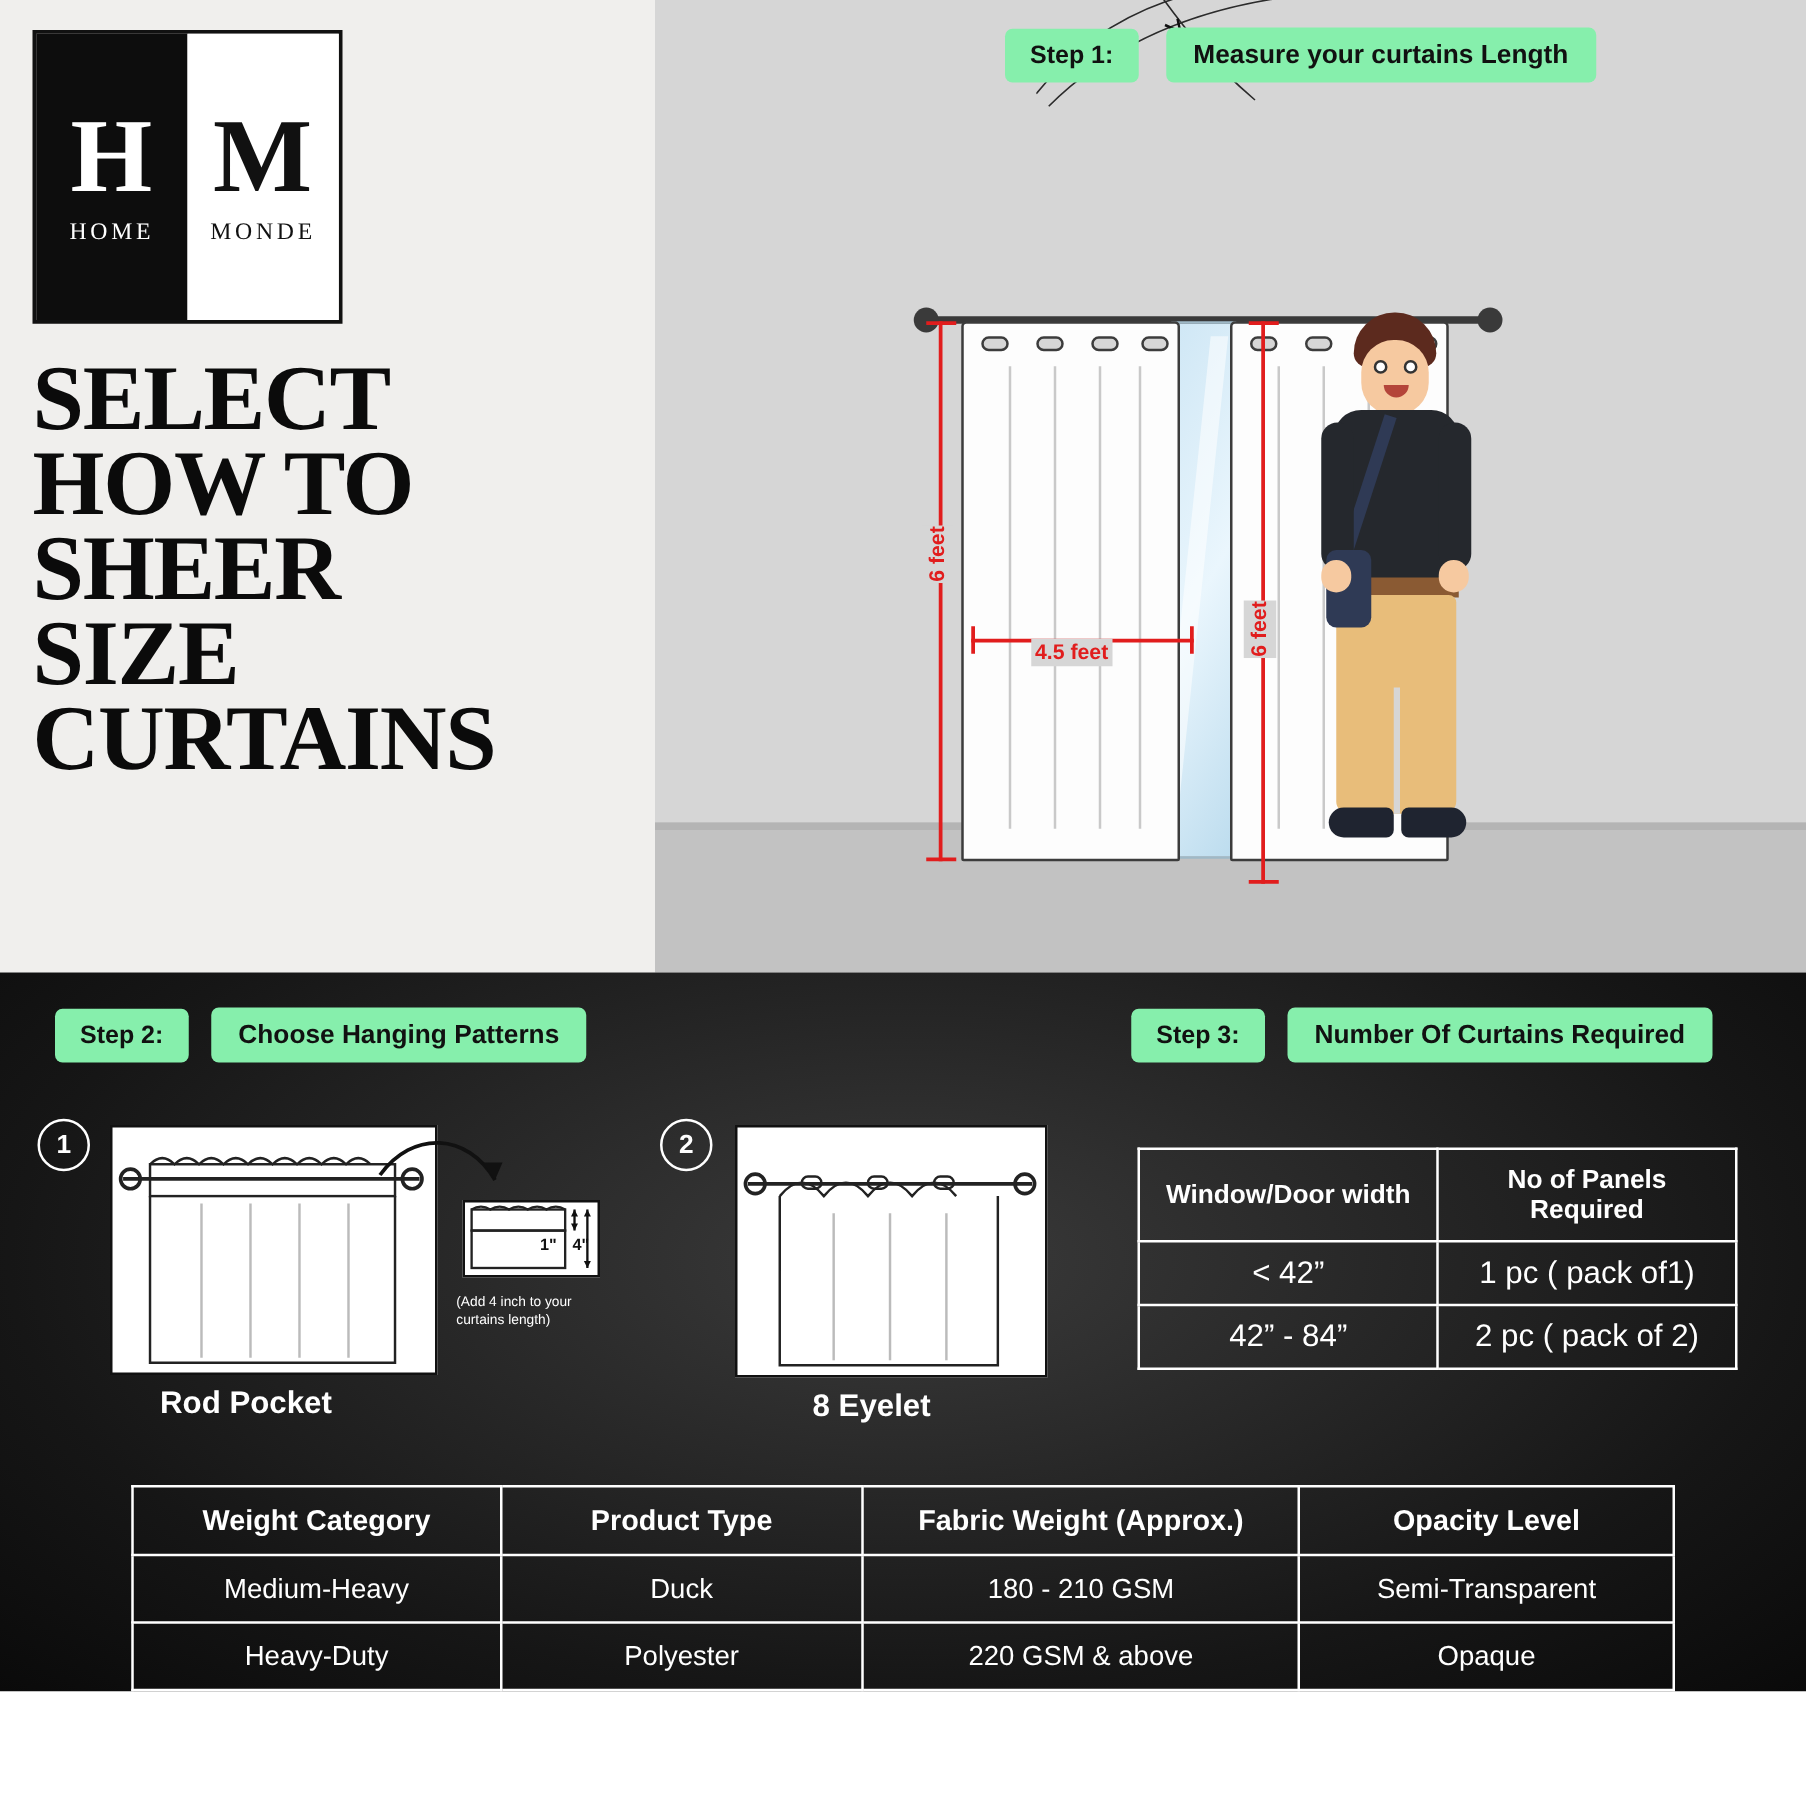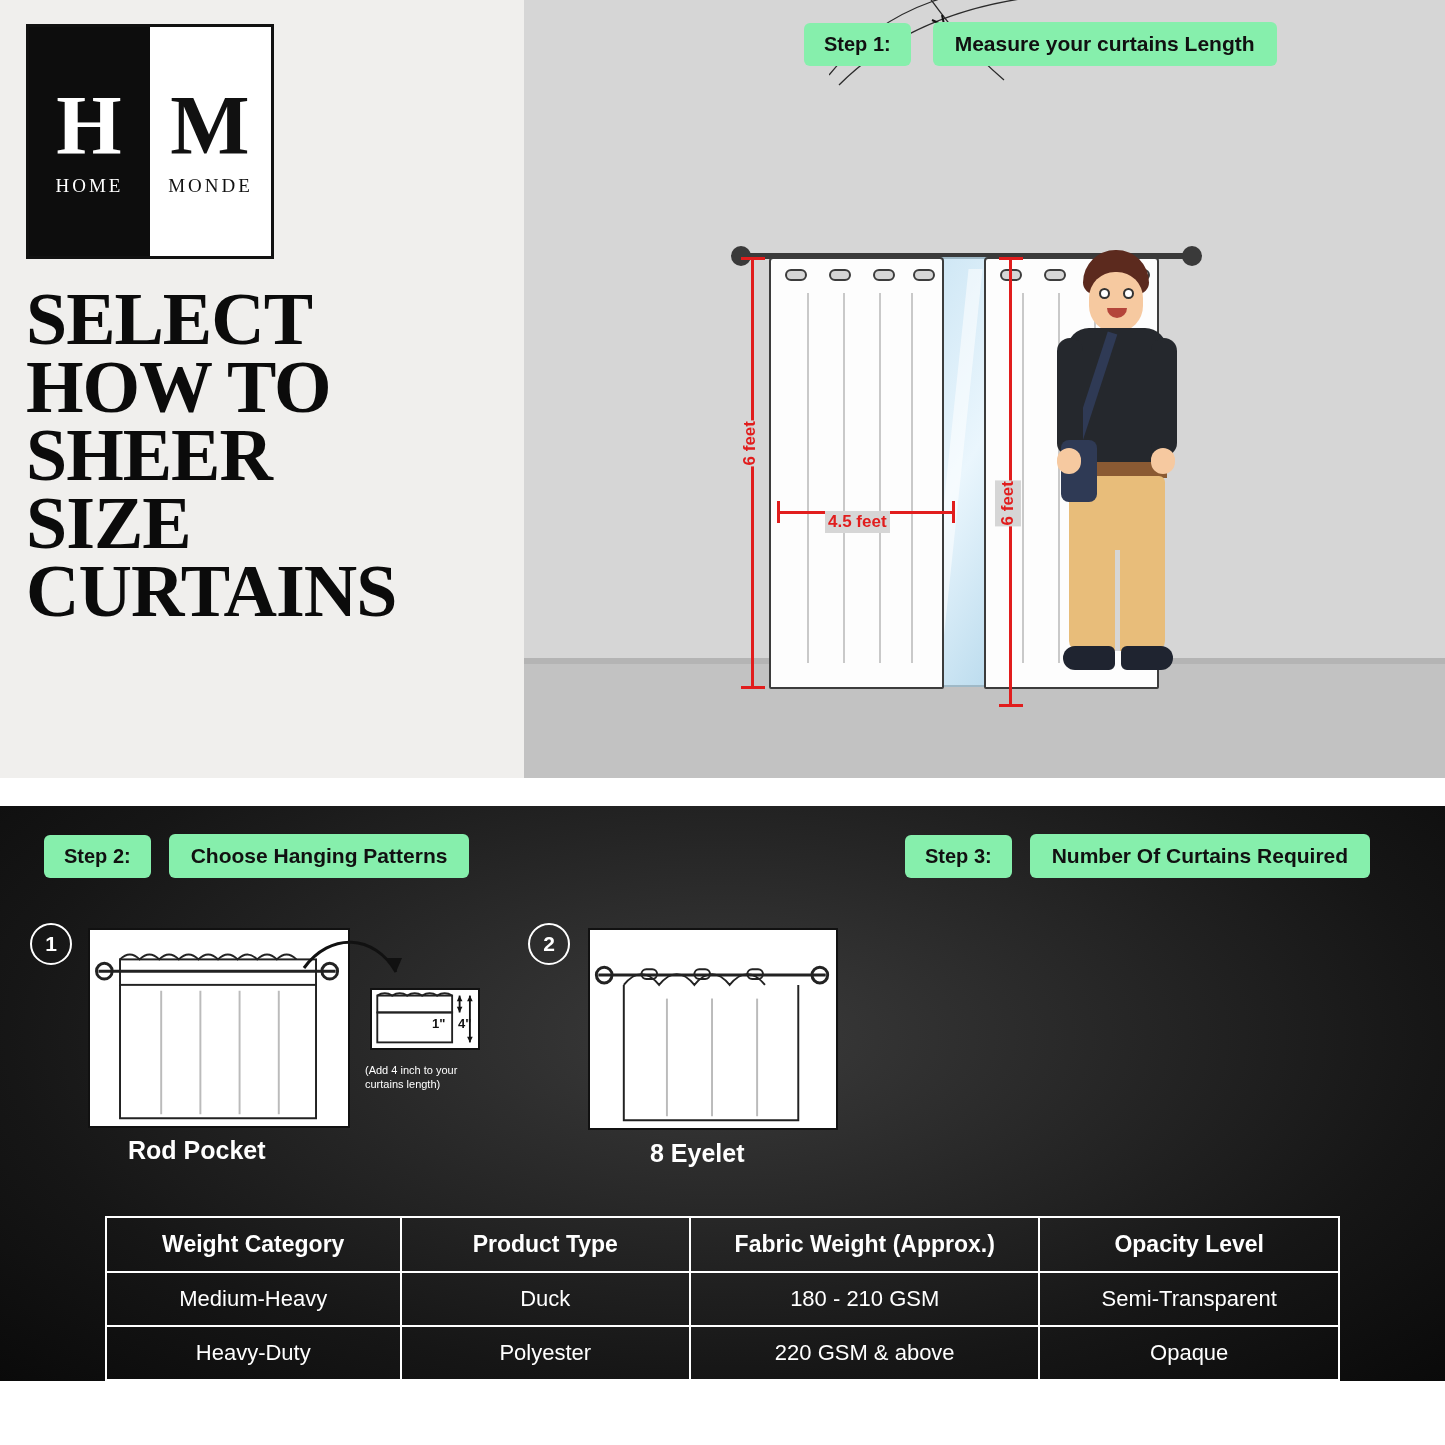--- a/index.html
+++ b/index.html
@@ -133,21 +133,20 @@
   .p-shoeL { position:absolute; left:14px; top:396px; width:52px; height:24px; background:#1f2430; border-radius:12px 6px 6px 12px; }
   .p-shoeR { position:absolute; left:72px; top:396px; width:52px; height:24px; background:#1f2430; border-radius:6px 12px 12px 6px; }
 
   .deco-lines { position:absolute; left:305px; top:-20px; width:240px; height:110px; }
 
   
   .bottom {
     position:absolute; left:0; top:778px; width:1445px; height:575px;
     background:radial-gradient(ellipse at 50% 40%, #3b3b3b 0%, #161616 70%, #0a0a0a 100%);
     color:#fff;
-    margin-top:28px;
   }
   .badge-group { position:absolute; display:flex; align-items:center; gap:18px; }
   .pattern-card {
     position:absolute; background:#ffffff;
     border:2px solid #111;
   }
   .num-circle {
     position:absolute; width:42px; height:42px; border-radius:50%;
     border:2px solid #fff; color:#fff;
     display:flex; align-items:center; justify-content:center;
@@ -366,20 +365,38 @@
         <rect x="106" y="40" width="16" height="10" rx="5" fill="none" stroke="#222" stroke-width="2"></rect>
         <rect x="160" y="40" width="16" height="10" rx="5" fill="none" stroke="#222" stroke-width="2"></rect>
         <path d="M34,56 L34,194 L212,194 L212,56" fill="none" stroke="#222" stroke-width="2"></path>
         <line x1="78" y1="70" x2="78" y2="190" stroke="#bbb" stroke-width="2"></line>
         <line x1="124" y1="70" x2="124" y2="190" stroke="#bbb" stroke-width="2"></line>
         <line x1="170" y1="70" x2="170" y2="190" stroke="#bbb" stroke-width="2"></line>
       </svg>
     </div>
     <div class="pattern-label" style="left:650px; top:333px;">8 Eyelet</div>
 
+    <table class="tbl" id="panels-table">
+      <thead>
+        <tr>
+          <th style="width:240px">Window/Door width</th>
+          <th style="width:240px">No of Panels Required</th>
+        </tr>
+      </thead>
+      <tbody>
+        <tr>
+          <td>&lt;  42”</td>
+          <td>1 pc ( pack of1)</td>
+        </tr>
+        <tr>
+          <td>42” - 84”</td>
+          <td>2 pc ( pack of 2)</td>
+        </tr>
+      </tbody>
+    </table>
 
     <table class="tbl" id="weight-table">
       <thead>
         <tr>
           <th style="width:295px">Weight Category</th>
           <th style="width:290px">Product Type</th>
           <th style="width:350px">Fabric Weight (Approx.)</th>
           <th style="width:300px">Opacity Level</th>
         </tr>
       </thead>

